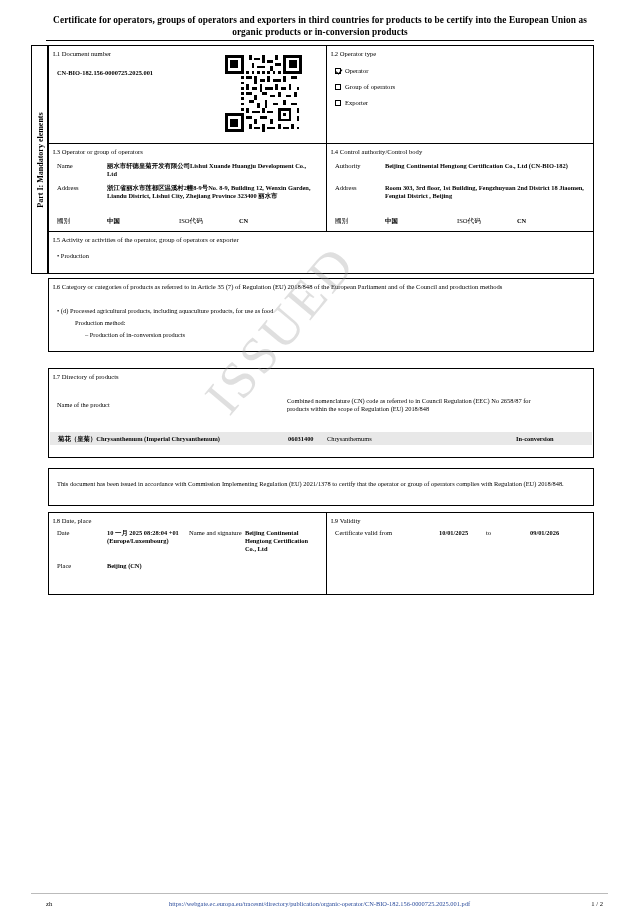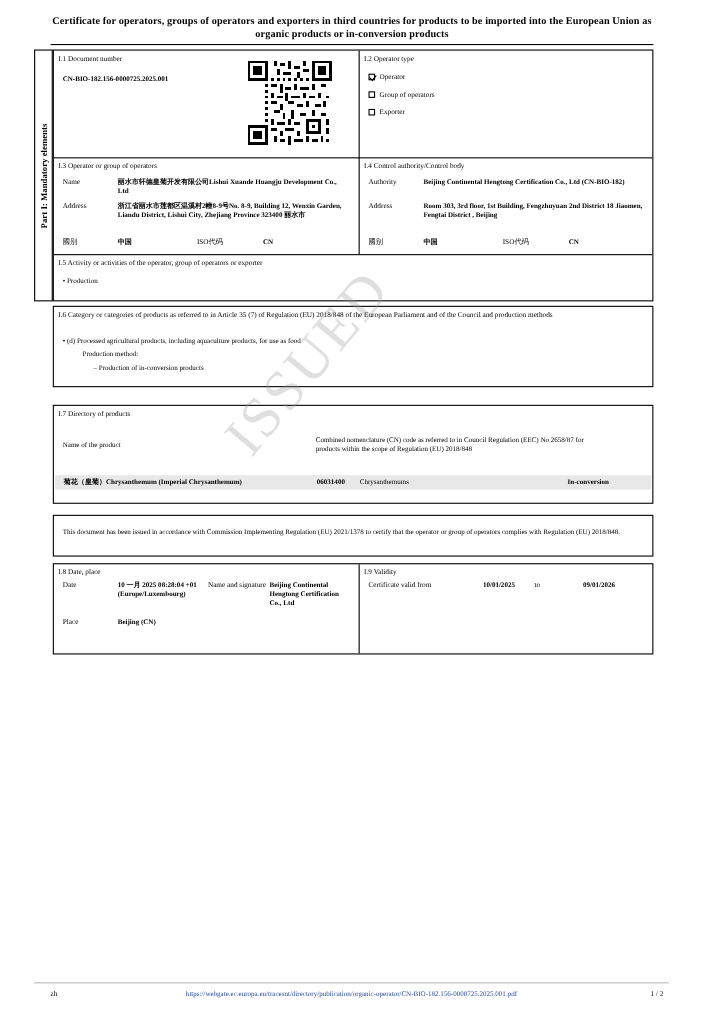--- a/index.html
+++ b/index.html
@@ -186,21 +186,21 @@
     right: 36px;
     top: 7px;
     font-size: 6.6px;
   }
 </style>
 </head>
 <body>
 
 <div class="page">
 
-  <div class="doc-title">Certificate for operators, groups of operators and exporters in third countries for products to be imported into the European Union as organic products or in-conversion products</div>
+  <div class="doc-title">Certificate for operators, groups of operators and exporters in third countries for products to be certify into the European Union as organic products or in-conversion products</div>
   <div class="title-underline"></div>
 
   <div class="vert-bar">
     <span>Part I: Mandatory elements</span>
   </div>
 
   <div class="box" style="left:48px; top:45px; width:546px; height:229px;">
 
     <div class="hr" style="left:0; top:97px; width:544px;"></div>
 

